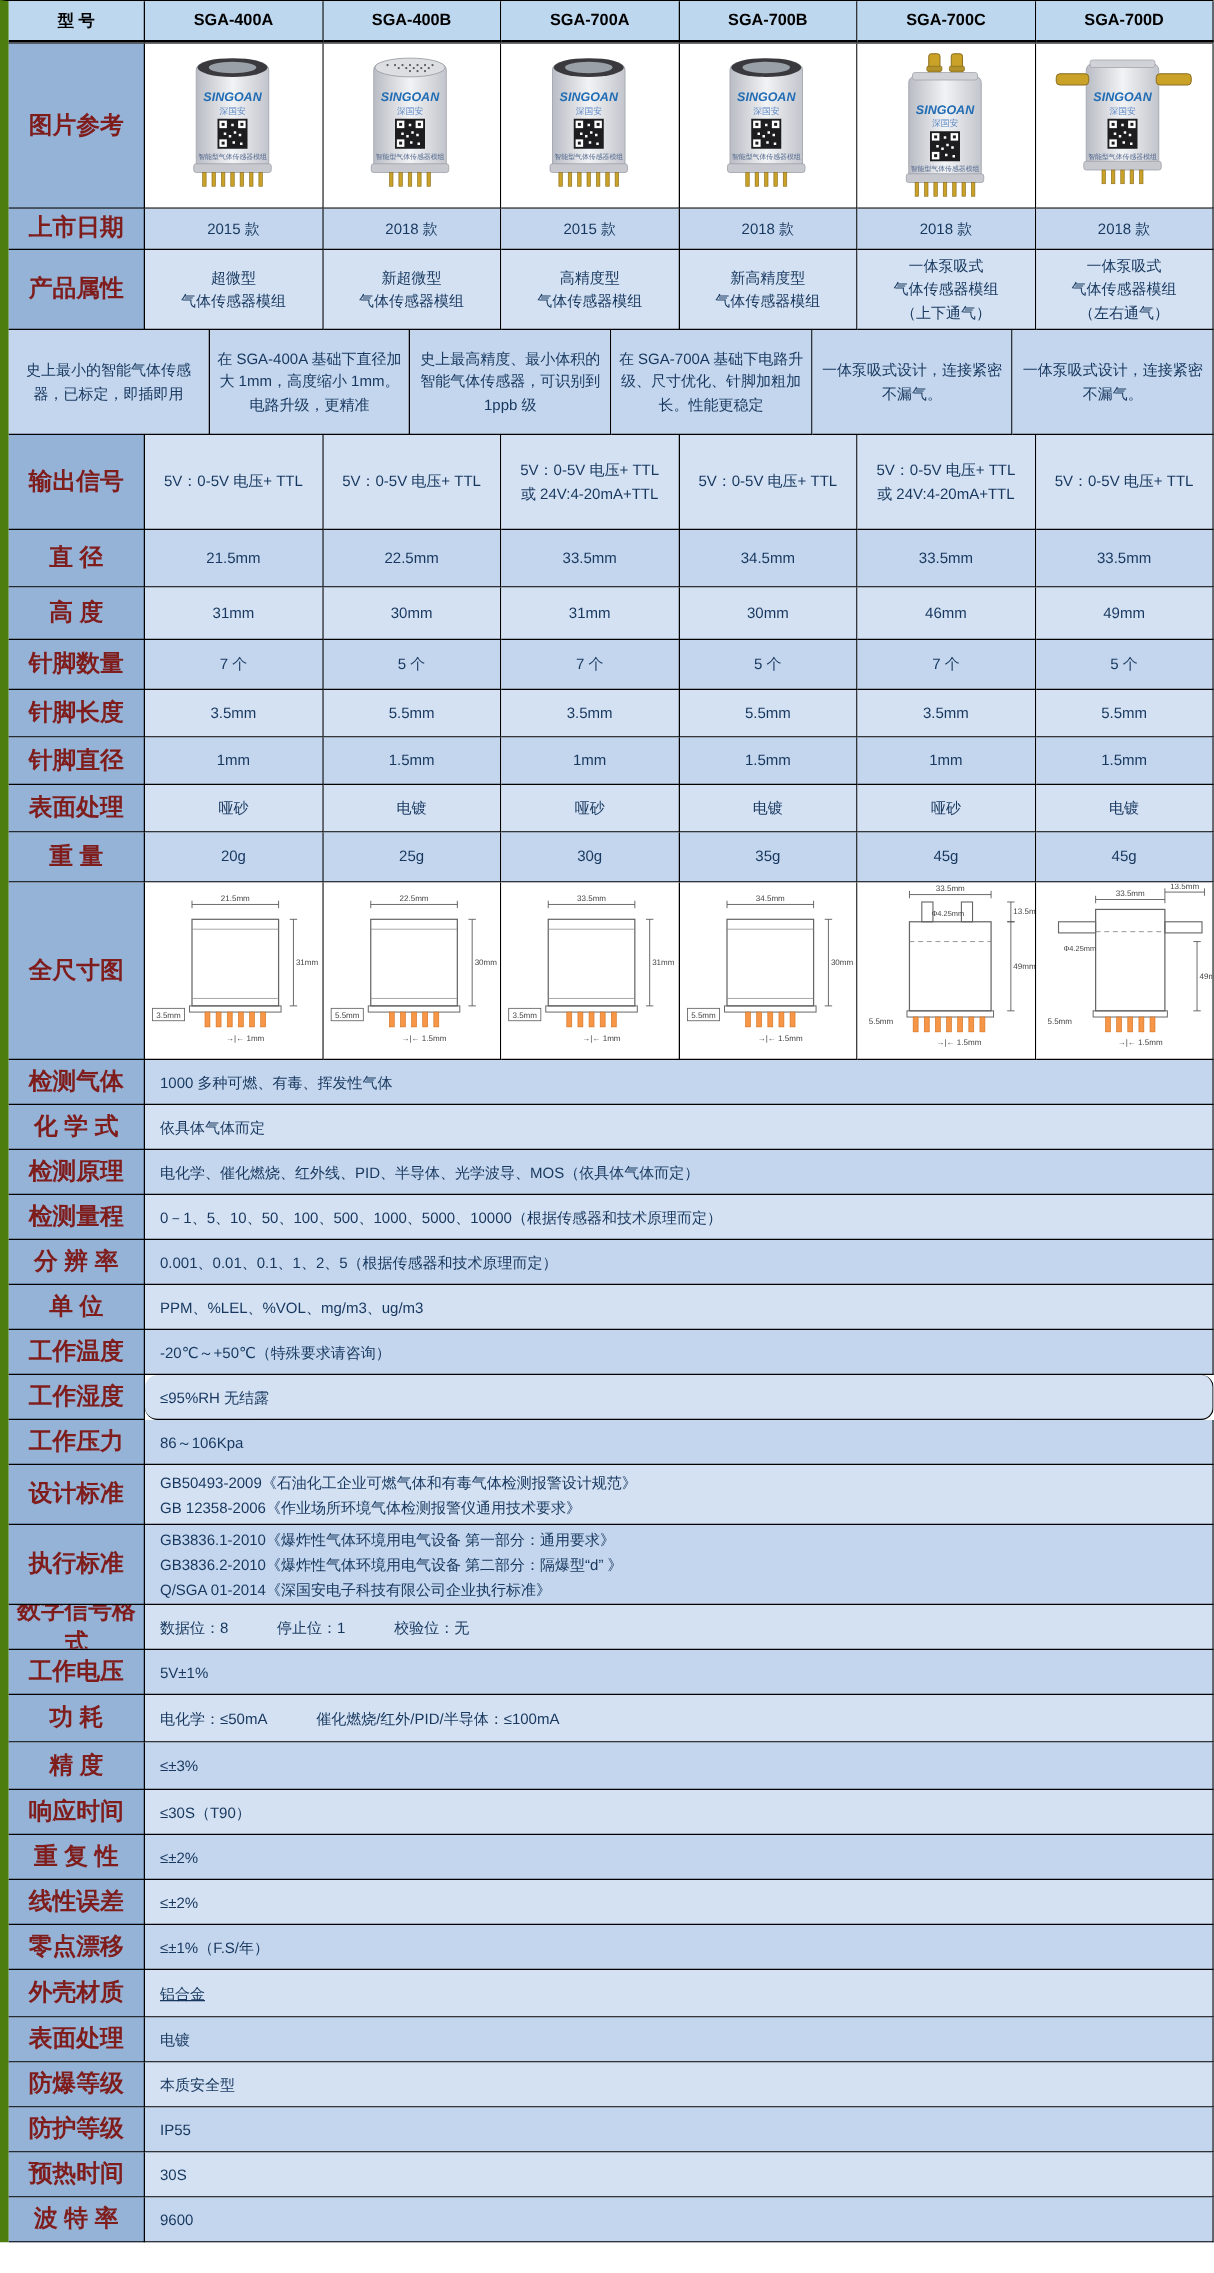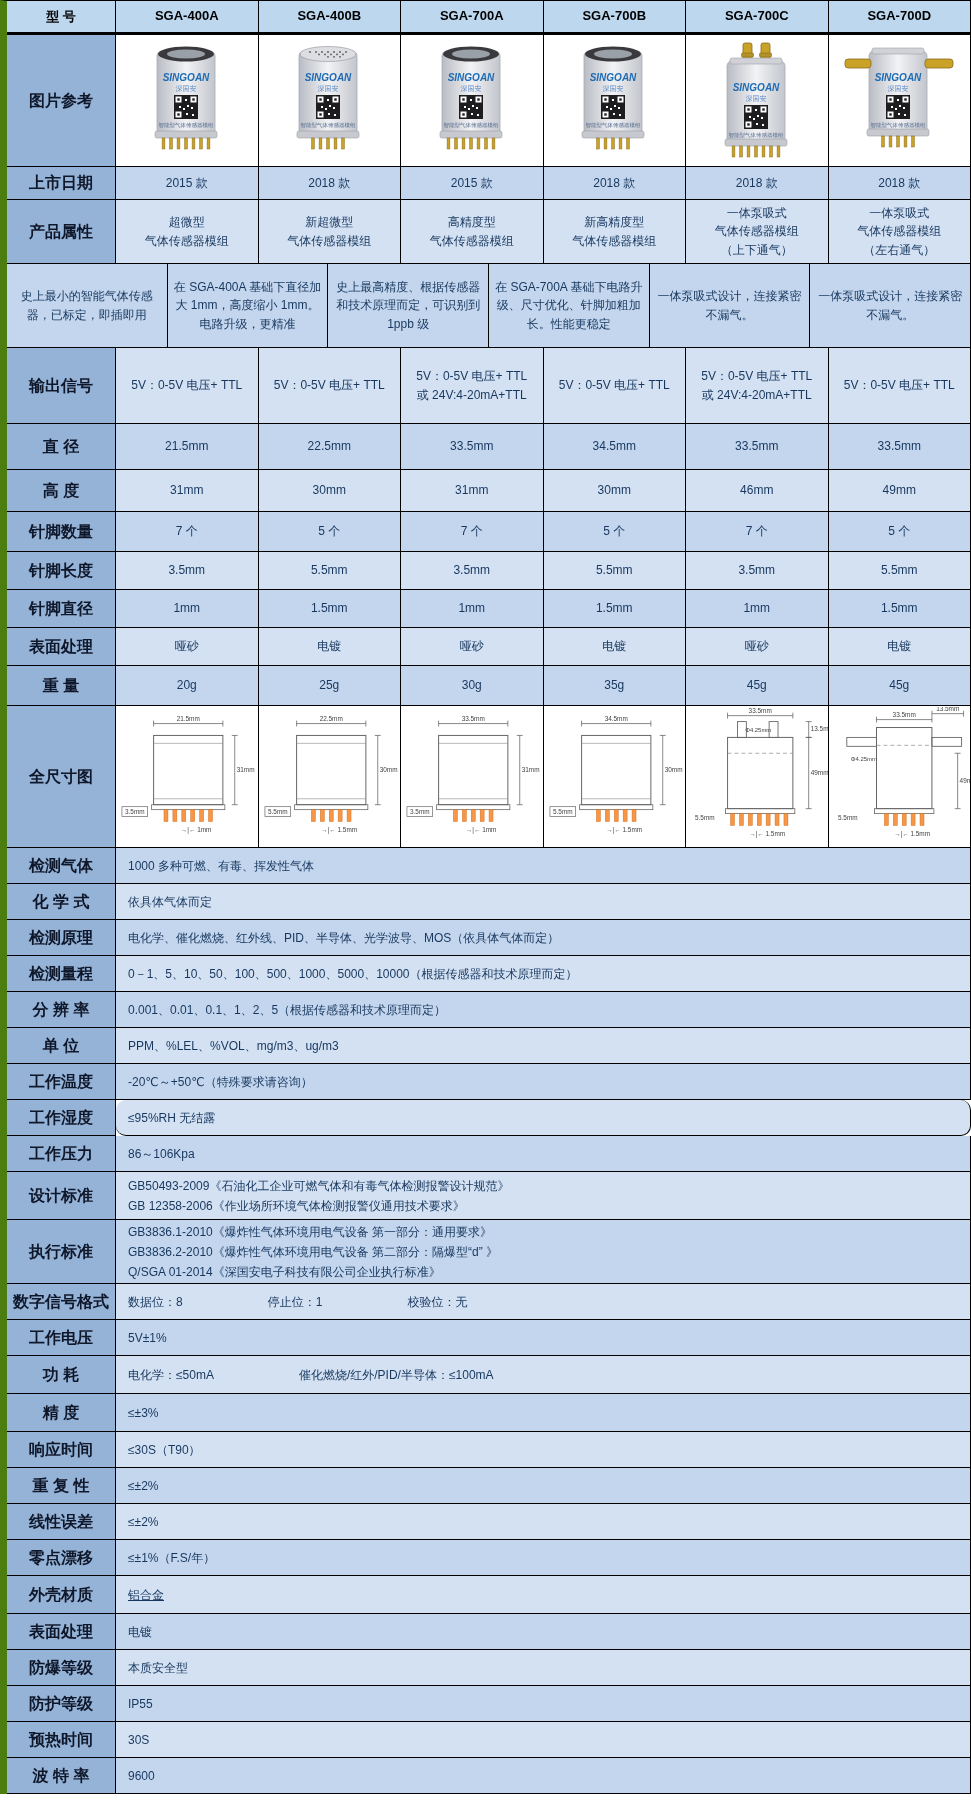--- a/index.html
+++ b/index.html
@@ -2,31 +2,31 @@
 <html><head>
 <meta charset="utf-8">
 <style>
   html,body{margin:0;padding:0;background:#ffffff;
     font-family:"Liberation Sans","DejaVu Sans",sans-serif;-webkit-font-smoothing:antialiased;}
   .page{width:971px;}
   .table{width:971px;box-sizing:border-box;border-top:1px solid #000;border-left:7px solid #4d7c0f;}
   .row{display:flex;width:100%;box-sizing:border-box;}
   .cell{box-sizing:border-box;border-right:1px solid #000;border-bottom:1px solid #000;
     display:flex;align-items:center;justify-content:center;overflow:hidden;}
-  .label-cell{flex:0 0 109px;width:109px;background:#95b3d7;font-weight:bold;color:#0f172a;
-    font-size:16px;text-align:center;line-height:1.35;white-space:pre-line;}
+  .label-cell{flex:0 0 109px;width:109px;background:#95b3d7;font-weight:bold;color:#7f1d1d;
+    font-size:19px;text-align:center;line-height:1.35;white-space:pre-line;}
   .header-row .cell{height:33px;background:#bdd7ee;font-weight:bold;font-size:13px;color:#000;}
   .header-row{border-bottom:1px solid #000;}
   .header-row .cell{border-bottom-width:2px;}
   .val-cell{flex:1 1 0;text-align:center;color:#17375e;font-size:12px;line-height:1.55;
     white-space:pre-line;padding:2px 6px;}
   .photo-cell,.diag-cell{flex:1 1 0;background:#fff;padding:0;}
   .wide-cell{flex:1 1 0;background:inherit;display:flex;flex-direction:column;align-items:flex-start;
     justify-content:center;color:#17375e;font-size:12px;line-height:1.5;padding:3px 12px;gap:2px;}
-  .wide-cell .seg-row{display:flex;gap:85px;}
+  .wide-cell .seg-row{display:flex;gap:39px;}
   svg text{font-family:"Liberation Sans","DejaVu Sans",sans-serif;}
 </style>
 </head>
 <body>
 
 <div class="page">
   <div class="table" id="table-root">
     <div class="row header-row">
       <div class="cell label-cell">型    号</div>
       <div class="cell val-cell">SGA-400A</div>
@@ -307,21 +307,21 @@
         <div class="cell val-cell" style="height: 64px; background: rgb(211, 225, 243);">一体泵吸式
 气体传感器模组
 （上下通气）</div>
         <div class="cell val-cell" style="height: 64px; background: rgb(211, 225, 243);">一体泵吸式
 气体传感器模组
 （左右通气）</div>
       </div>
       <div class="row">
         <div class="cell val-cell" style="height: 84px; background: rgb(195, 214, 238);">史上最小的智能气体传感器，已标定，即插即用</div>
         <div class="cell val-cell" style="height: 84px; background: rgb(195, 214, 238);">在 SGA-400A 基础下直径加大 1mm，高度缩小 1mm。电路升级，更精准</div>
-        <div class="cell val-cell" style="height: 84px; background: rgb(195, 214, 238);">史上最高精度、根据传感器和技术原理而定，可识别到 1ppb 级</div>
+        <div class="cell val-cell" style="height: 84px; background: rgb(195, 214, 238);">史上最高精度、最小体积的智能气体传感器，可识别到 1ppb 级</div>
         <div class="cell val-cell" style="height: 84px; background: rgb(195, 214, 238);">在 SGA-700A 基础下电路升级、尺寸优化、针脚加粗加长。性能更稳定</div>
         <div class="cell val-cell" style="height: 84px; background: rgb(195, 214, 238);">一体泵吸式设计，连接紧密不漏气。</div>
         <div class="cell val-cell" style="height: 84px; background: rgb(195, 214, 238);">一体泵吸式设计，连接紧密不漏气。</div>
       </div>
       <div class="row">
         <div class="cell label-cell" style="height: 76px;">输出信号</div>
         <div class="cell val-cell" style="height: 76px; background: rgb(211, 225, 243);">5V：0-5V 电压+ TTL</div>
         <div class="cell val-cell" style="height: 76px; background: rgb(211, 225, 243);">5V：0-5V 电压+ TTL</div>
         <div class="cell val-cell" style="height: 76px; background: rgb(211, 225, 243);">5V：0-5V 电压+ TTL
 或 24V:4-20mA+TTL</div>

